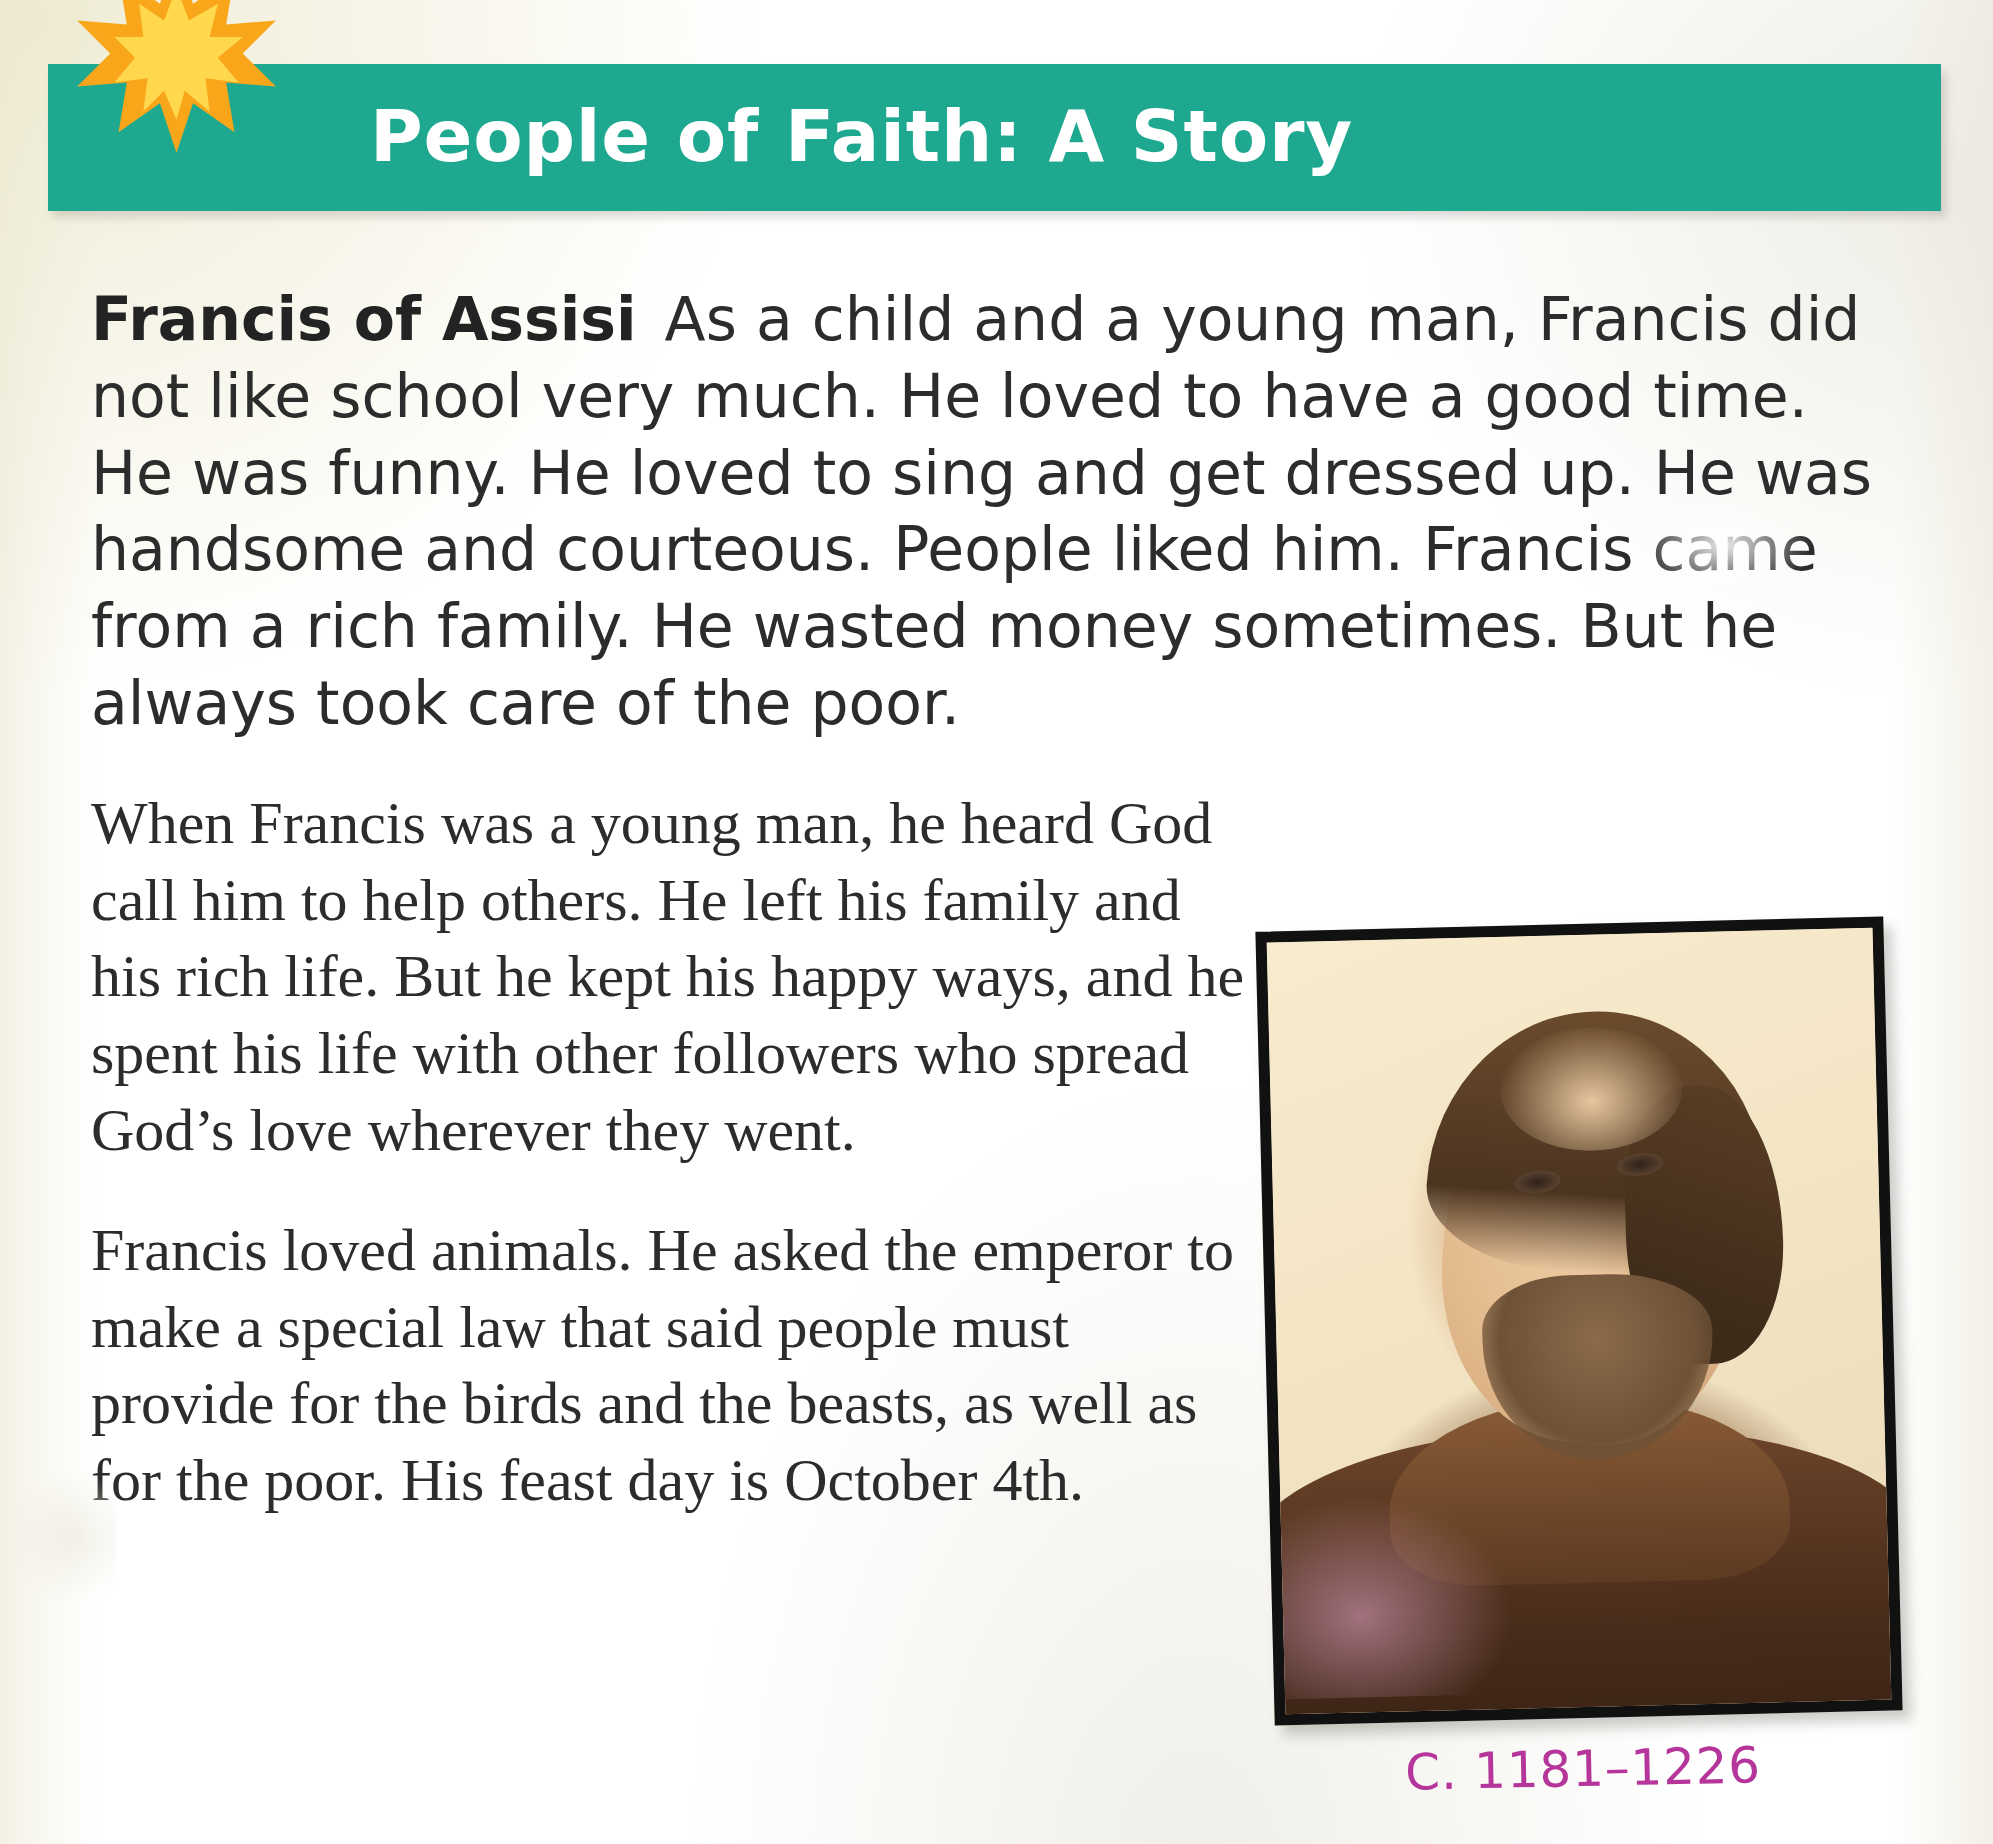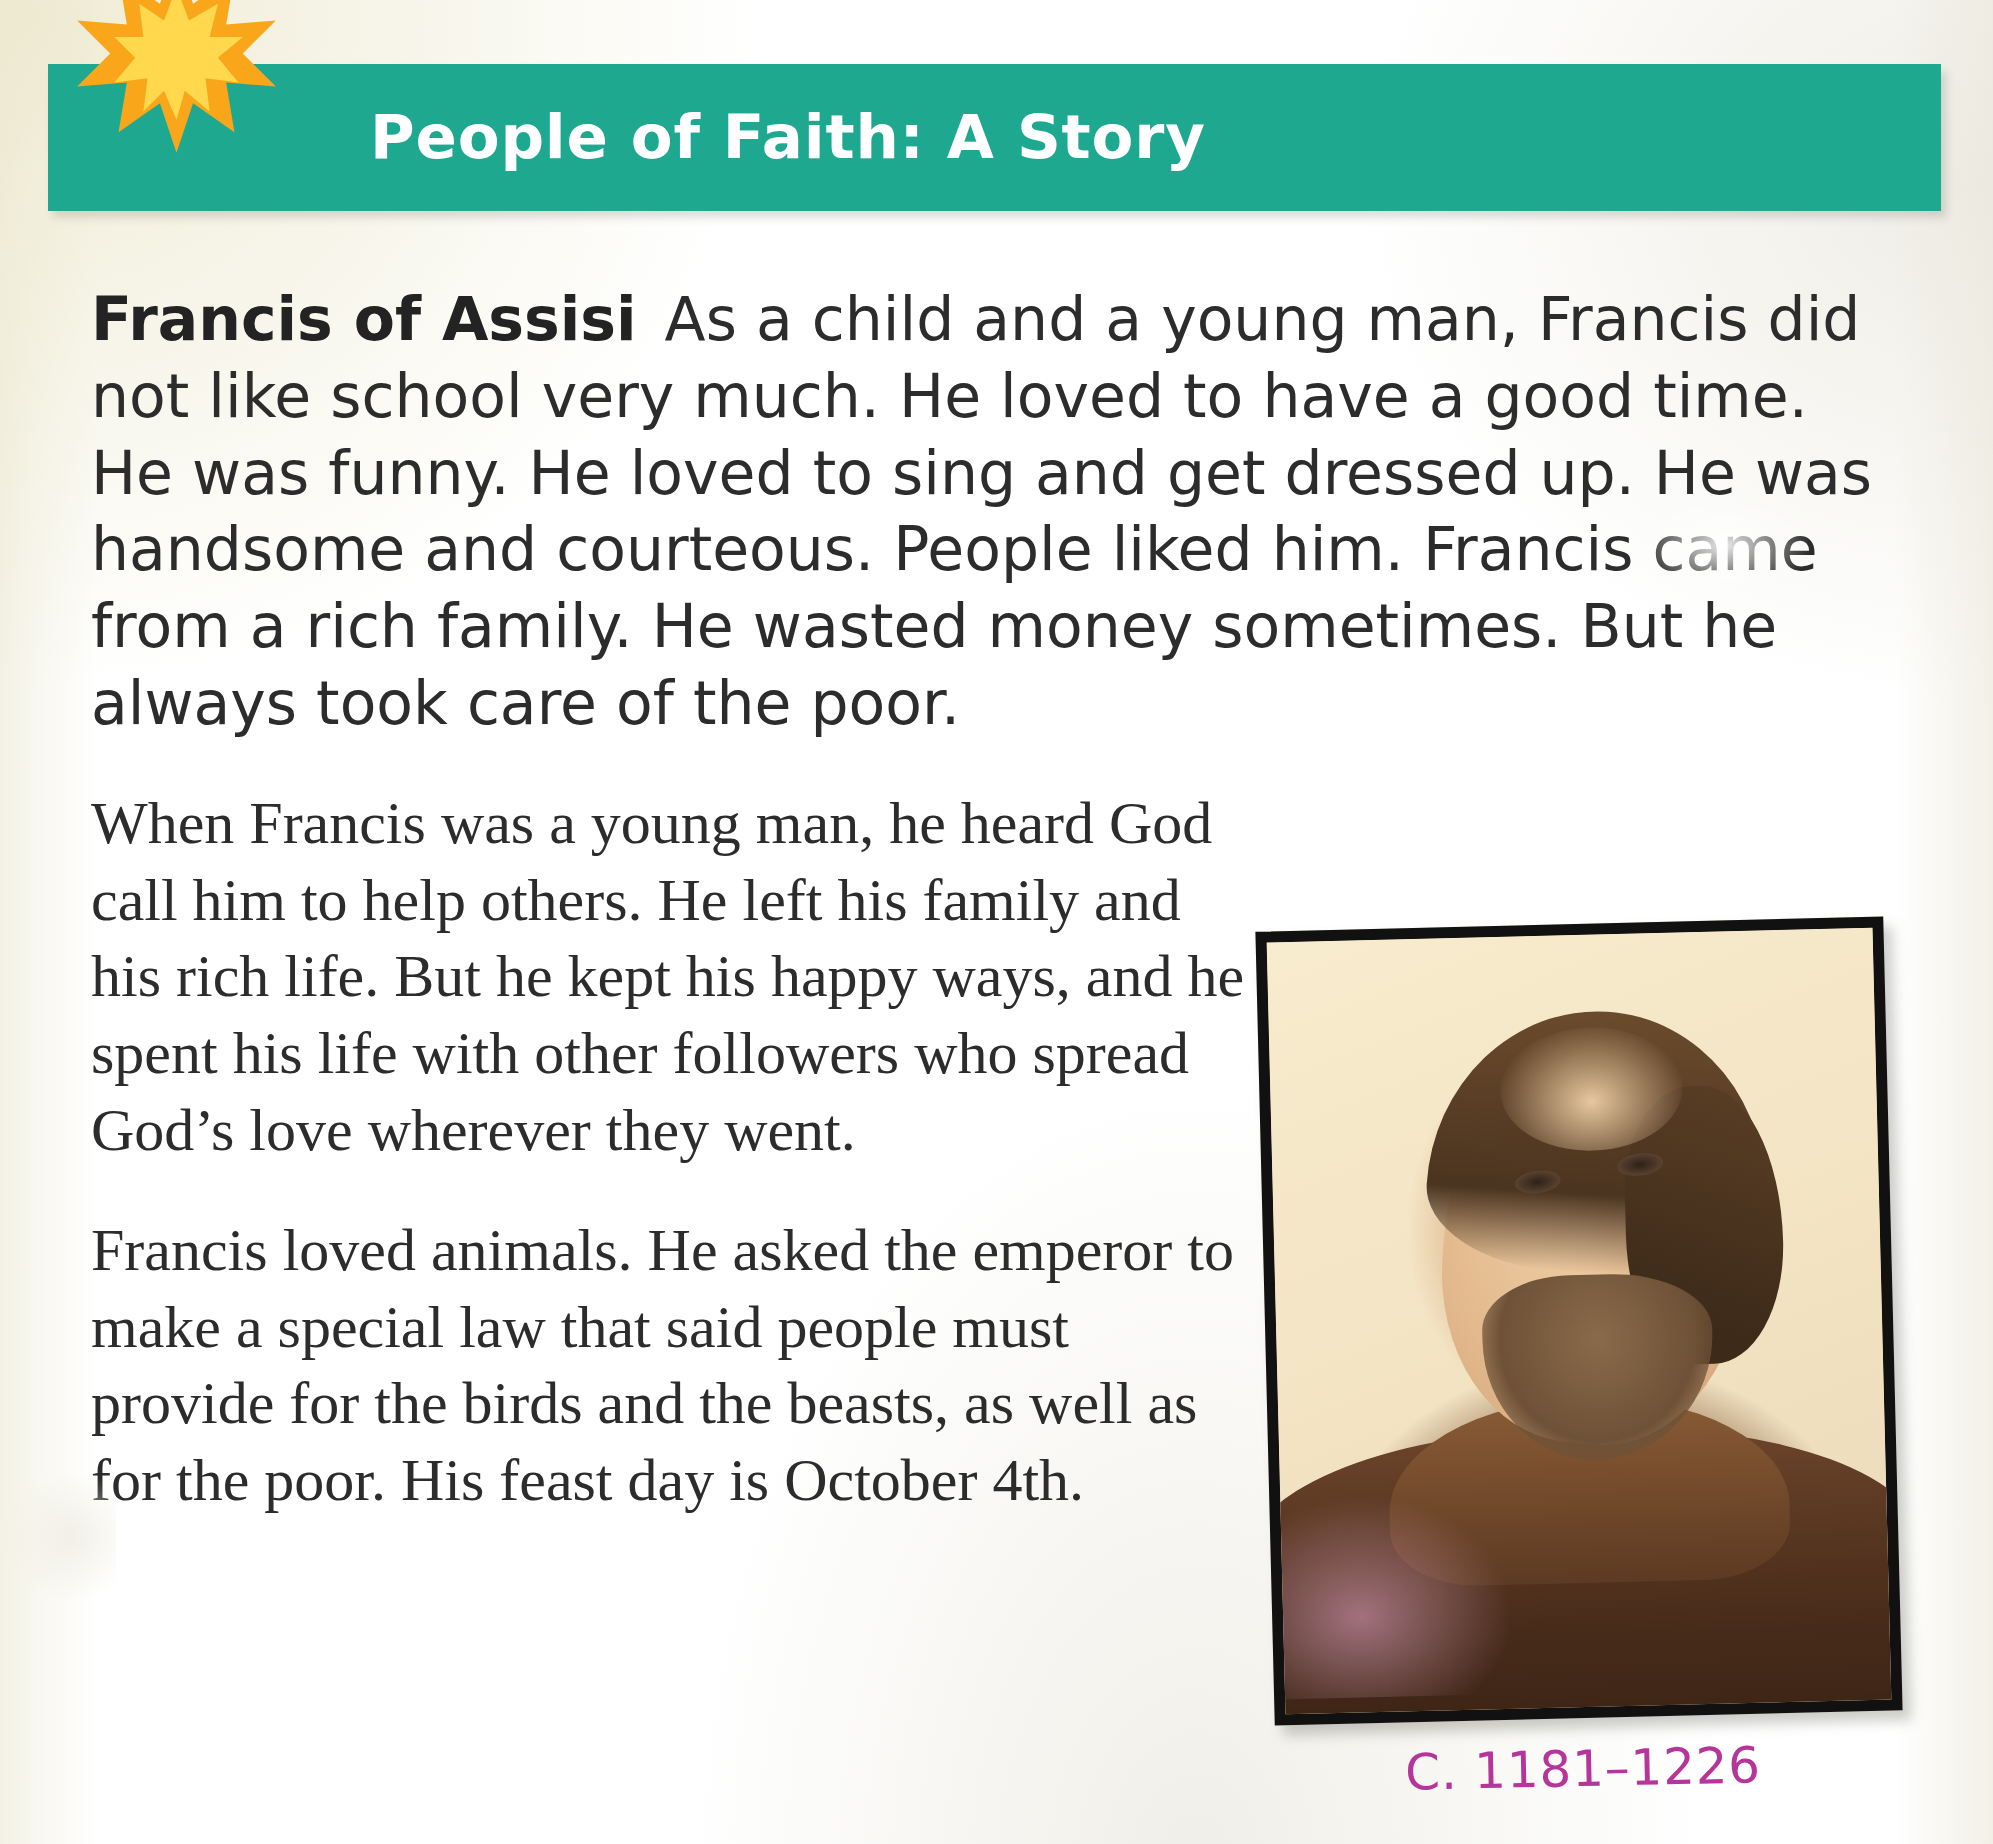--- a/index.html
+++ b/index.html
@@ -44,21 +44,21 @@
     height: 147px;
     background: #1fa890;
     box-shadow: 5px 6.6px 8.3px rgba(120,120,110,0.25);
   }
   .banner-title {
     position: absolute;
     left: 322px;
     top: 50%;
     transform: translateY(-52%);
     color: #ffffff;
-    font-size: 61px;
+    font-size: 72px;
     font-weight: bold;
     letter-spacing: 0.8px;
     font-family: "DejaVu Sans", sans-serif;
     white-space: nowrap;
   }
 
   
   .star-icon {
     position: absolute;
     left: 73px;

